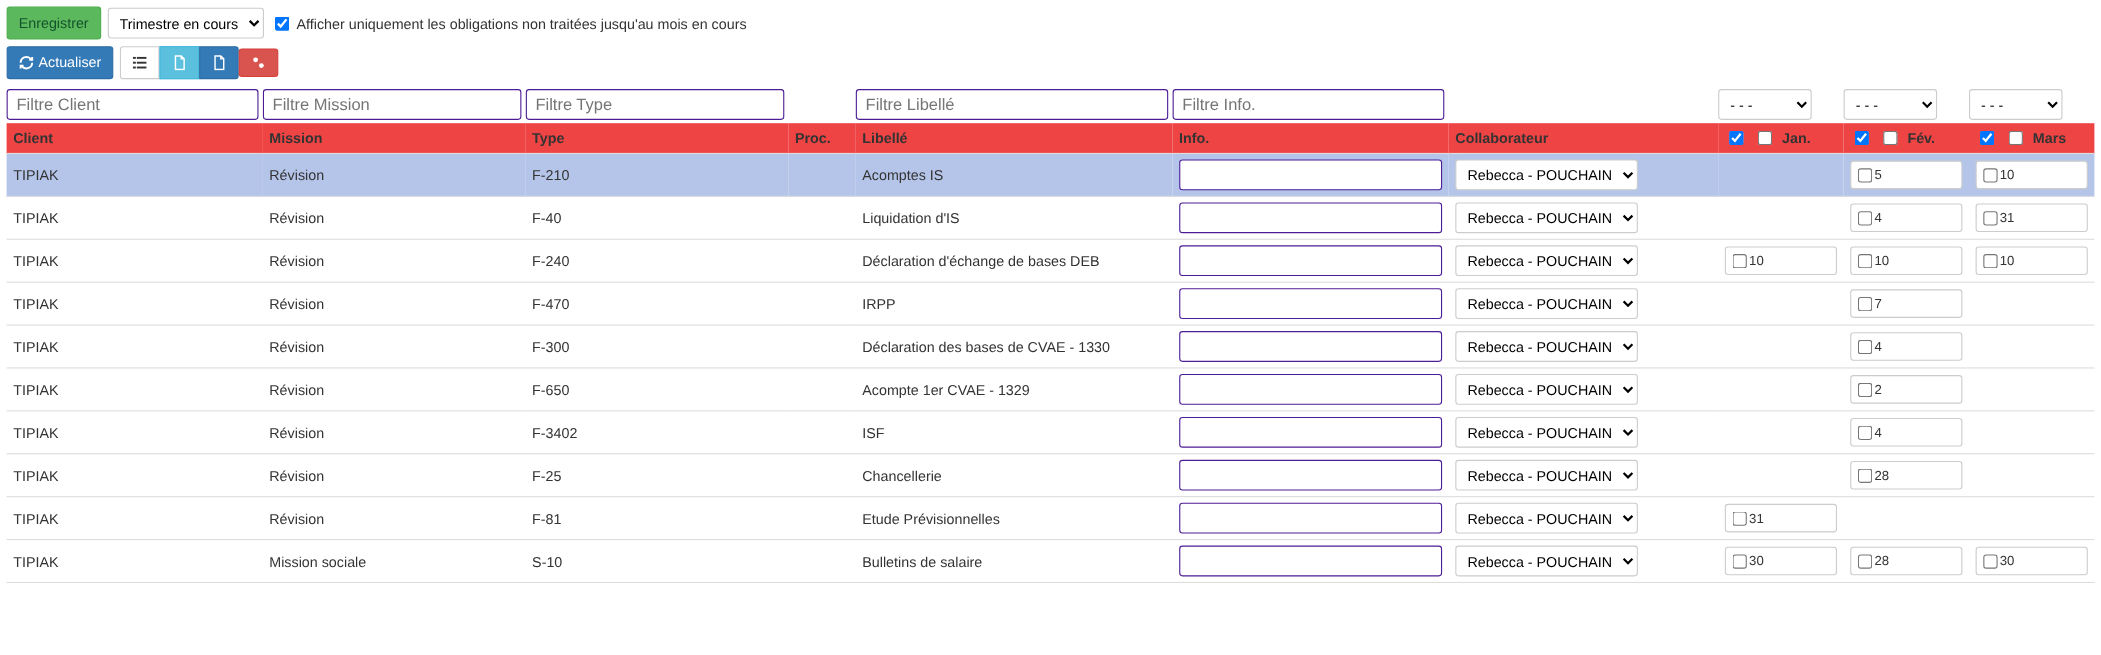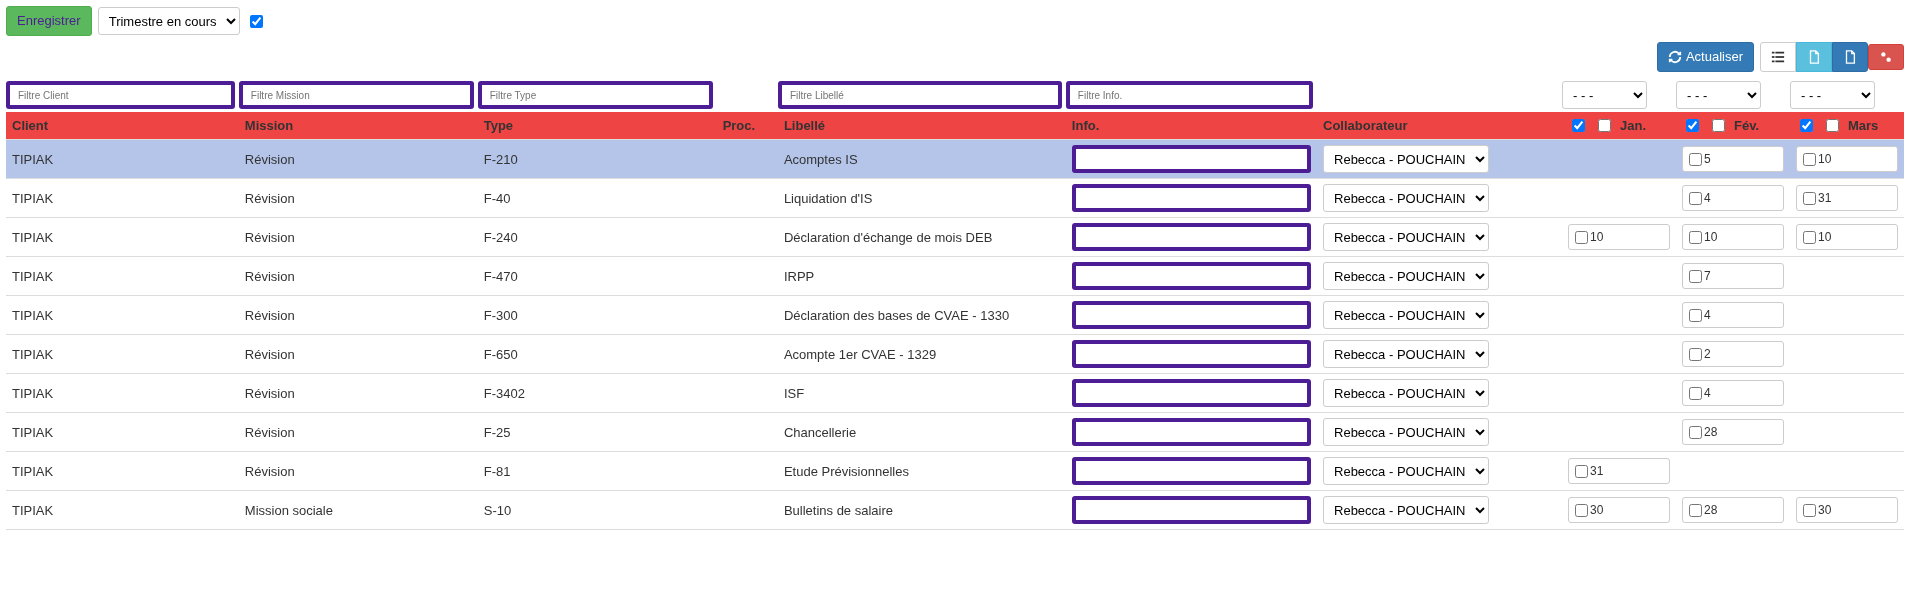--- a/index.html
+++ b/index.html
@@ -20,50 +20,50 @@
     display: inline-flex;
     align-items: center;
     gap: 4px;
     padding: 5px 10px;
     border-radius: 3px;
     border: 1px solid transparent;
     font-size: 13px;
     cursor: pointer;
     line-height: 1.4;
   }
-  .btn-success { background:#5cb85c; border-color:#4cae4c; color:#4c1d95; }
+  .btn-success { background:#5cb85c; border-color:#4cae4c; color:#14532d; }
   .btn-primary { background:#337ab7; border-color:#2e6da4; color:#fff; }
   .btn-info    { background:#5bc0de; border-color:#46b8da; color:#fff; }
   .btn-danger  { background:#d9534f; border-color:#d43f3a; color:#fff; }
   .btn-default { background:#fff; border-color:#ccc; color:#333; }
   .btn-group { display:inline-flex; }
   .btn-group .btn { border-radius:0; }
   .btn-group .btn:first-child { border-top-left-radius:3px; border-bottom-left-radius:3px; }
   .btn-group .btn:last-child  { border-top-right-radius:3px; border-bottom-right-radius:3px; }
   select.form-control {
     height: 28px;
     padding: 2px 6px;
     border: 1px solid #ccc;
     border-radius: 3px;
     font-size: 13px;
     background: #fff;
   }
   input.form-control {
     height: 28px;
     padding: 3px 8px;
-    border: 4px solid #4c1d95;
+    border: 1px solid #4c1d95;
     border-radius: 3px;
-    font-size: 10px;
+    font-size: 15px;
     width: 100%;
   }
   label.checkbox-label { display:inline-flex; align-items:center; gap:4px; font-weight:normal; }
   .toolbar2 {
     display:flex;
     align-items:center;
-    justify-content:flex-end;
+    justify-content:flex-start;
     padding: 6px;
   }
   .toolbar2-left { display:flex; gap:6px; }
   .table-wrapper { padding: 0 6px; }
   table { width:100%; border-collapse:collapse; table-layout:fixed; }
   col.col-client { width: 190px; }
   col.col-mission { width: 195px; }
   col.col-type { width: 195px; }
   col.col-proc { width: 50px; }
   col.col-libelle { width: 235px; }
@@ -112,20 +112,21 @@
 
 <div class="toolbar">
   <button class="btn btn-success">
     <span>Enregistrer</span>
   </button>
   <select class="form-control sel-mid">
     <option>Trimestre en cours</option>
   </select>
   <label class="checkbox-label">
     <input type="checkbox" checked="" style="">
+    <span>Afficher uniquement les obligations non traitées jusqu'au mois en cours</span>
   </label>
 </div>
 
 <div class="toolbar2">
   <div class="toolbar2-left">
     <button class="btn btn-primary">
       <span>
         <svg class="icon-sm" viewBox="0 0 16 16" fill="none" stroke="white" stroke-width="2">
             <path d="M2 8a6 6 0 0 1 10.2-4.2L14 5M14 8a6 6 0 0 1-10.2 4.2L2 11"></path>
             <path d="M14 2v3h-3M2 14v-3h3"></path>
@@ -278,21 +279,21 @@
               <input type="checkbox" style="">
               <span class="day">31</span>
             </div>
           </td>
         </tr>
         <tr>
           <td>TIPIAK</td>
           <td>Révision</td>
           <td>F-240</td>
           <td></td>
-          <td>Déclaration d'échange de mois DEB</td>
+          <td>Déclaration d'échange de bases DEB</td>
           <td><input class="form-control" style=""></td>
           <td><select class="form-control"><option>Rebecca - POUCHAIN</option></select></td>
           <td>
             <div class="month-cell-box">
               <input type="checkbox" style="">
               <span class="day">10</span>
             </div>
           </td>
           <td>
             <div class="month-cell-box">

